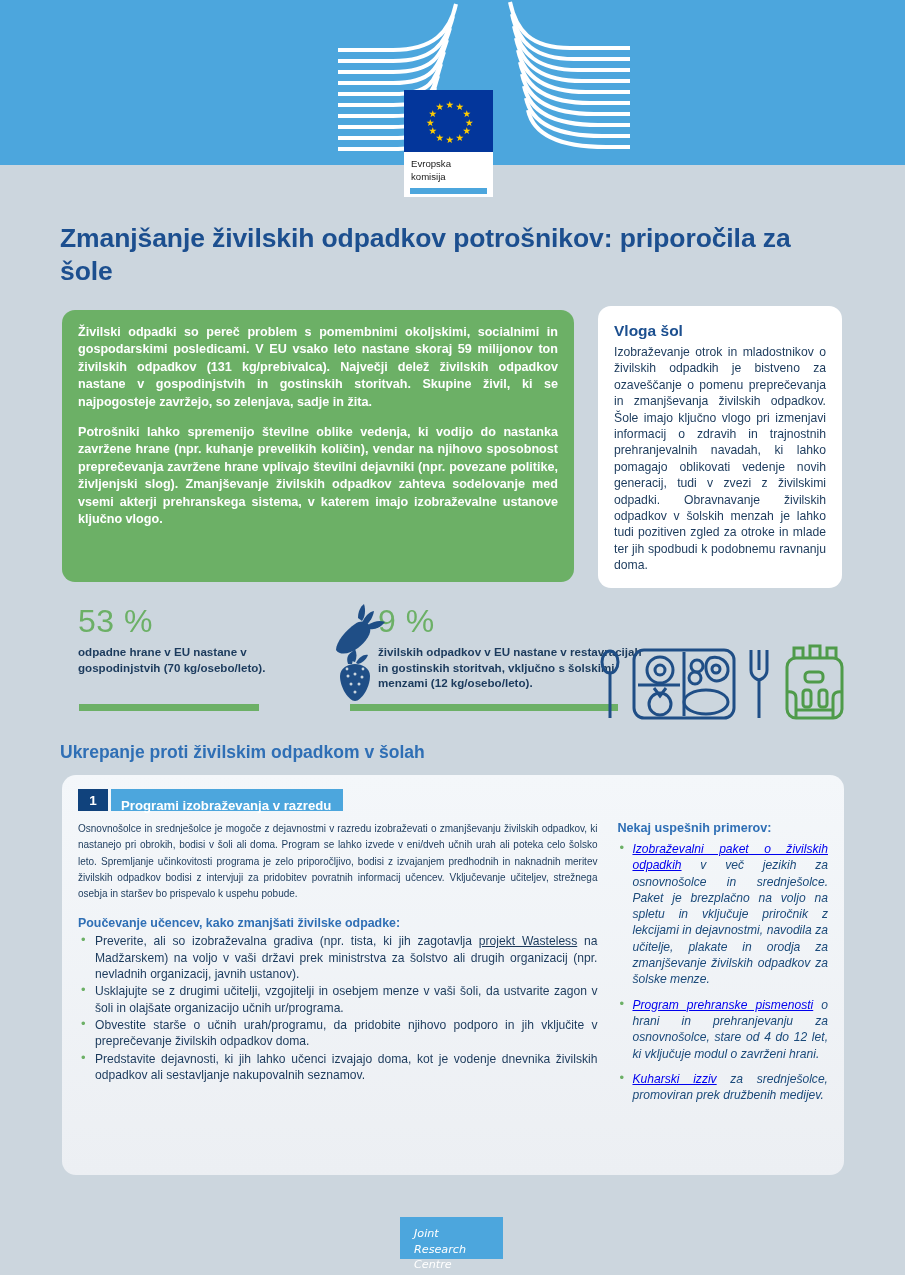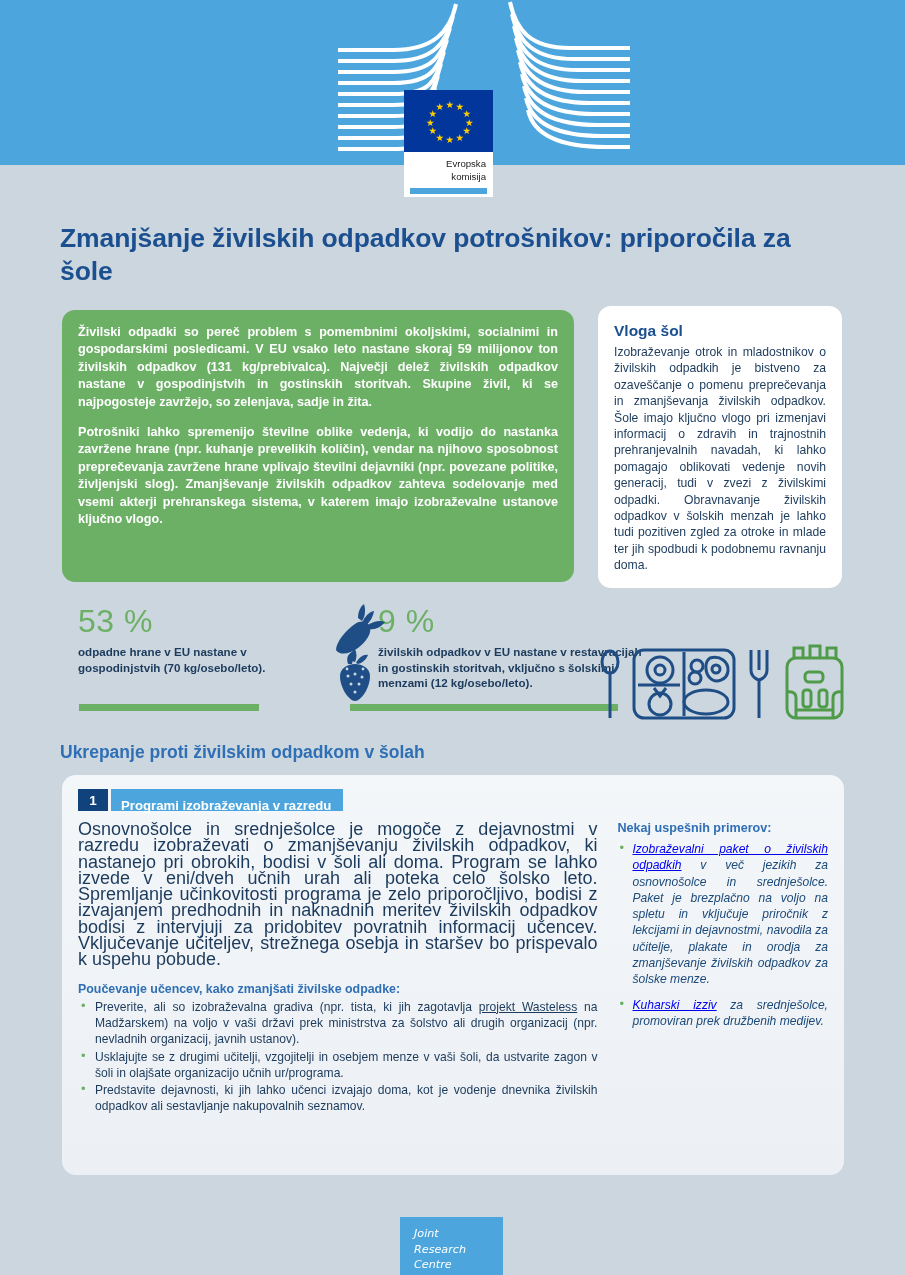--- a/index.html
+++ b/index.html
@@ -54,21 +54,20 @@
     color: #ffcc00;
     font-size: 9.5px;
     line-height: 9.5px;
   }
   .ec-caption {
     padding: 6px 7px 5px 7px;
     font-size: 9.6px;
     line-height: 12.5px;
     color: #1a1a1a;
     font-family: "Liberation Sans", sans-serif;
-    text-align: right;
   }
   .ec-underbar {
     height: 6px;
     background: #4ca6dd;
     margin: 0 6px 3px 6px;
   }
 
   
   .doc-title {
     position: absolute;
@@ -220,21 +219,21 @@
     align-items: center;
     margin-left: 3px;
   }
 
   .cols { display: flex; gap: 20px; }
   .col-left  { width: 528px; }
   .col-right { width: 214px; }
 
   .body-text {
     color: #1b3a5c;
-    font-size: 18px;
+    font-size: 10px;
     line-height: 16.3px;
     text-align: justify;
   }
 
   .sub-heading {
     color: #2f6fb5;
     font-size: 12.4px;
     font-weight: bold;
     margin-top: 14px;
     margin-bottom: 3px;
@@ -289,21 +288,21 @@
     font-style: normal;
   }
   .ex-lnk { text-decoration: underline; }
 
   
   .jrc-logo {
     position: absolute;
     left: 400px;
     top: 1217px;
     width: 103px;
-    height: 58px;
+    height: 42px;
     background: #4ca6dd;
     color: #ffffff;
     font-size: 11.2px;
     font-style: italic;
     line-height: 15.5px;
     padding: 9px 0 0 14px;
     font-family: "DejaVu Sans", sans-serif;
   }
 </style>
 </head>
@@ -463,28 +462,30 @@
       <div class="step-title">Programi izobraževanja v razredu</div>
     </div>
 
     <div class="cols">
       <div class="col-left">
         <div class="body-text">Osnovnošolce in srednješolce je mogoče z dejavnostmi v razredu izobraževati o zmanjševanju živilskih odpadkov, ki nastanejo pri obrokih, bodisi v šoli ali doma. Program se lahko izvede v eni/dveh učnih urah ali poteka celo šolsko leto. Spremljanje učinkovitosti programa je zelo priporočljivo, bodisi z izvajanjem predhodnih in naknadnih meritev živilskih odpadkov bodisi z intervjuji za pridobitev povratnih informacij učencev. Vključevanje učiteljev, strežnega osebja in staršev bo prispevalo k uspehu pobude.</div>
         <div class="sub-heading">Poučevanje učencev, kako zmanjšati živilske odpadke:</div>
         <ul class="bullets">
           <li><span>Preverite, ali so izobraževalna gradiva (npr. tista, ki jih zagotavlja </span><a class="lnk" href="#">projekt Wasteless</a><span> na Madžarskem) na voljo v vaši državi prek ministrstva za šolstvo ali drugih organizacij (npr. nevladnih organizacij, javnih ustanov).</span></li>
           <li>Usklajujte se z drugimi učitelji, vzgojitelji in osebjem menze v vaši šoli, da ustvarite zagon v šoli in olajšate organizacijo učnih ur/programa.</li>
+          <li>Obvestite starše o učnih urah/programu, da pridobite njihovo podporo in jih vključite v preprečevanje živilskih odpadkov doma.</li>
           <li>Predstavite dejavnosti, ki jih lahko učenci izvajajo doma, kot je vodenje dnevnika živilskih odpadkov ali sestavljanje nakupovalnih seznamov.</li>
         </ul>
       </div>
 
       <div class="col-right">
         <div class="examples-title">Nekaj uspešnih primerov:</div>
         <ul class="examples">
           <li><a class="ex-lnk" href="#">Izobraževalni paket o živilskih odpadkih</a><span> v več jezikih za osnovnošolce in srednješolce. Paket je brezplačno na voljo na spletu in vključuje priročnik z lekcijami in dejavnostmi, navodila za učitelje, plakate in orodja za zmanjševanje živilskih odpadkov za šolske menze.</span></li>
+          <li><a class="ex-lnk" href="#">Program prehranske pismenosti</a><span> o hrani in prehranjevanju za osnovnošolce, stare od 4 do 12 let, ki vključuje modul o zavrženi hrani.</span></li>
           <li><a class="ex-lnk" href="#">Kuharski izziv</a><span> za srednješolce, promoviran prek družbenih medijev.</span></li>
         </ul>
       </div>
     </div>
   </div>
 
   <div class="jrc-logo">
     <div>Joint</div>
     <div>Research</div>
     <div>Centre</div>

